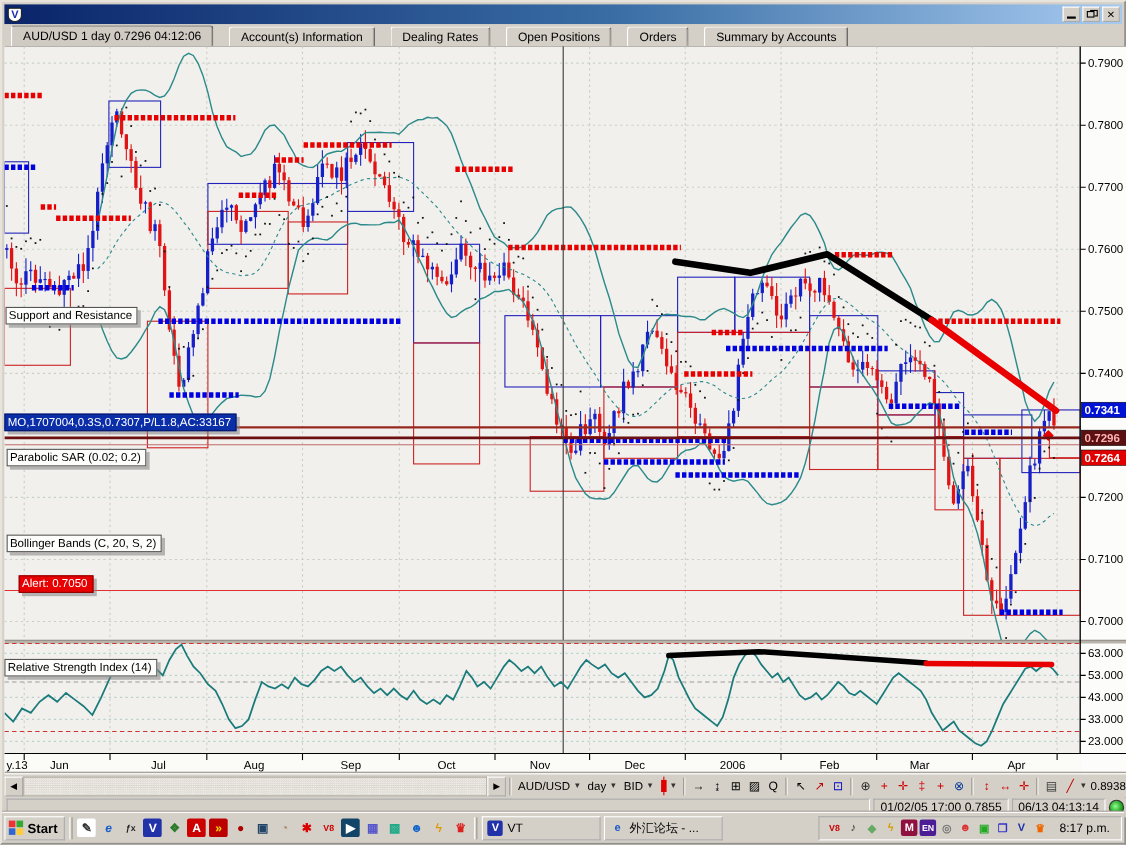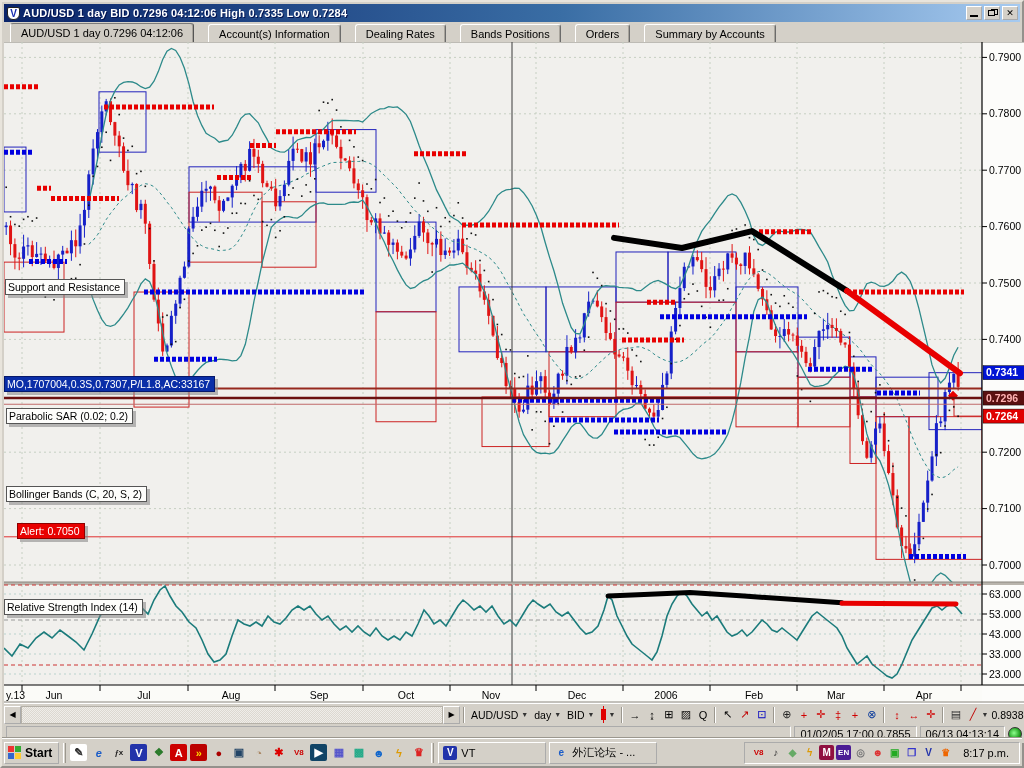--- a/index.html
+++ b/index.html
@@ -83,38 +83,37 @@
     font-size:10px; font-weight:bold; flex:0 0 auto; border-radius:2px; overflow:hidden; }
   #clock { font-size:11px; padding:0 4px 0 8px; color:#000; }
 </style>
 </head>
 <body>
 
 <div id="app">
 
   <div id="titlebar">
     <div id="vt-logo">V</div>
-    <div id="title-text">AUD/USD 1 day BID 0.7296 04:12:06 High 0.7335 Low 0.7284</div>
     <div id="win-controls">
       <div class="win-btn">
           <span class="glyph-min"></span>
         </div>
       <div class="win-btn">
           <span class="glyph-restore2"></span>
           <span class="glyph-restore"></span>
         </div>
       <div class="win-btn">✕</div>
     </div>
   </div>
 
   <div id="tabrow">
       <div class="tab active">AUD/USD 1 day 0.7296 04:12:06</div>
       <div class="tab">Account(s) Information</div>
       <div class="tab">Dealing Rates</div>
-      <div class="tab">Bands Positions</div>
+      <div class="tab">Open Positions</div>
       <div class="tab">Orders</div>
       <div class="tab">Summary by Accounts</div>
     </div>
 
   <div id="chart-wrap">
     <svg id="chart-svg" width="1020" height="661">
         <rect x="0" y="0" width="1020" height="661" fill="#f1f0ed"></rect>
         <rect x="978" y="0" width="42" height="661" fill="#fcfcfa"></rect>
         <rect x="0" y="643" width="978" height="18" fill="#fbfbf8"></rect>
         <line x1="0" y1="0" x2="1020" y2="0" stroke="#8a867e"></line>

